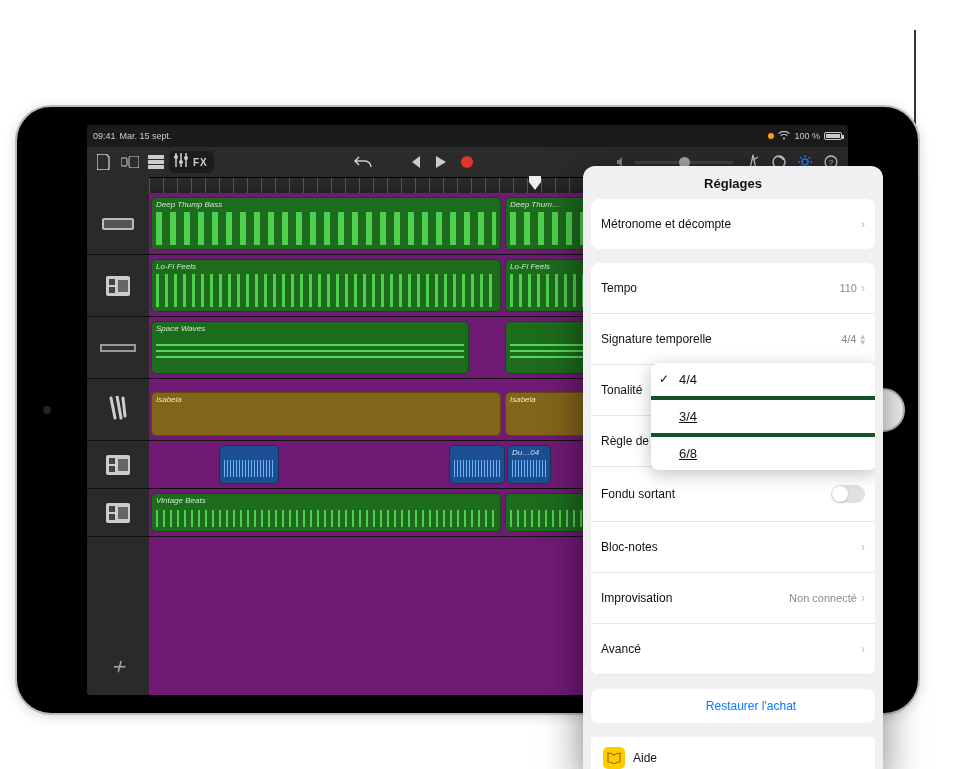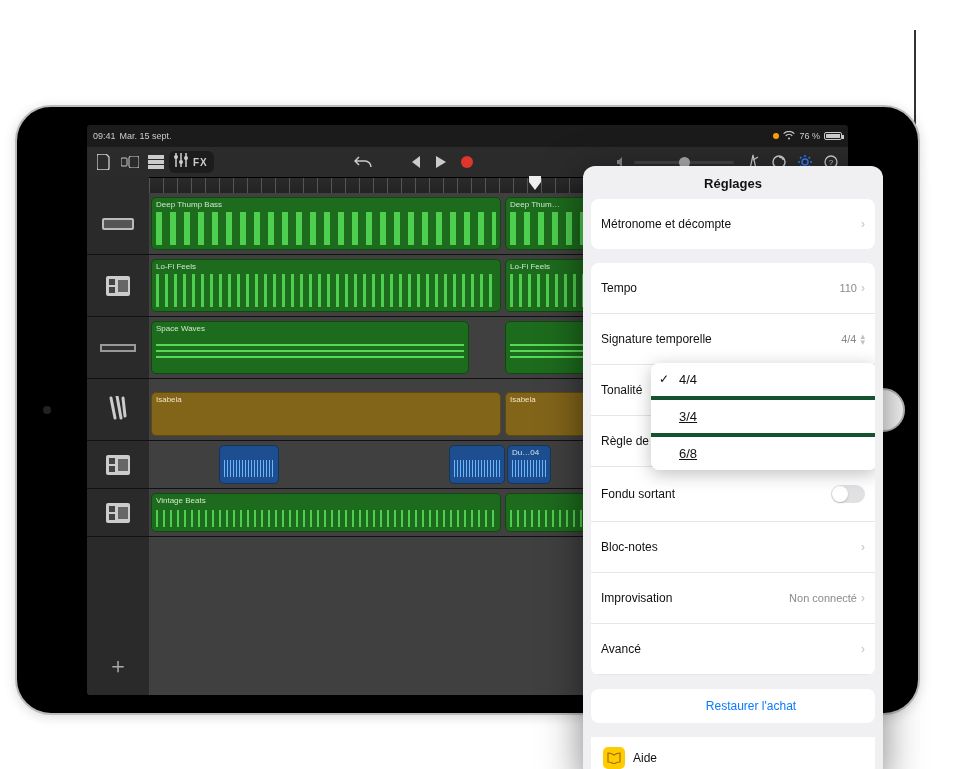--- a/index.html
+++ b/index.html
@@ -98,21 +98,21 @@
   }
   .ruler::before {
     content:"";
     position:absolute; top:0; bottom:0; left:0; right:0;
     background: repeating-linear-gradient(to right, #555 0 1px, transparent 1px 14px);
   }
   .playhead { position:absolute; top:-2px; left:380px; width:12px; height:14px; }
   .playhead svg { display:block; }
 
   
-  .workspace { flex:1; display:flex; position:relative; background:#404040; overflow:hidden;}
+  .workspace { flex:1; display:flex; position:relative; background:#701a75; overflow:hidden;font-style:italic;}
   .track-headers { width:62px; background:#2a2a2a; display:flex; flex-direction:column; }
   .th { height:62px; border-bottom:1px solid #111; display:flex; align-items:center; justify-content:center; }
   .th:nth-child(n+5){ height:48px;}
   .th svg { color:#ddd; }
   .tracks { flex:1; position:relative; }
   .track-row { position:relative; height:62px; border-bottom:1px solid #111; }
   .track-row.short { height:48px; }
   .region {
     position:absolute; top:4px; bottom:4px; border-radius:5px; overflow:hidden;
     font-size:8px; color:#cce9cc; padding:2px 4px;
@@ -217,21 +217,21 @@
         <span>09:41</span>
         <span>Mar. 15 sept.</span>
       </div>
       <div class="status-right">
         <span class="status-dot-orange"></span>
         <span>
           <svg width="12" height="9" viewBox="0 0 12 9">
               <path d="M6 8.5a1 1 0 100-2 1 1 0 000 2zM3.2 5.2a4 4 0 015.6 0l.9-.9a5.3 5.3 0 00-7.4 0l.9.9zM1.1 3.1a7 7 0 019.8 0l.9-.9a8.3 8.3 0 00-11.6 0l.9.9z" fill="#ccc"></path>
             </svg>
         </span>
-        <span>76 %</span>
+        <span>100 %</span>
         <span class="battery">
             <span class="battery-fill"></span>
           </span>
       </div>
     </div>
 
     <div class="toolbar">
       <div class="tb-btn">
         <svg width="14" height="16" viewBox="0 0 14 16">
             <path d="M2 0h7l3 3v11a2 2 0 01-2 2H2a2 2 0 01-2-2V2a2 2 0 012-2z" fill="none" stroke="#ccc" stroke-width="1.3"></path>

